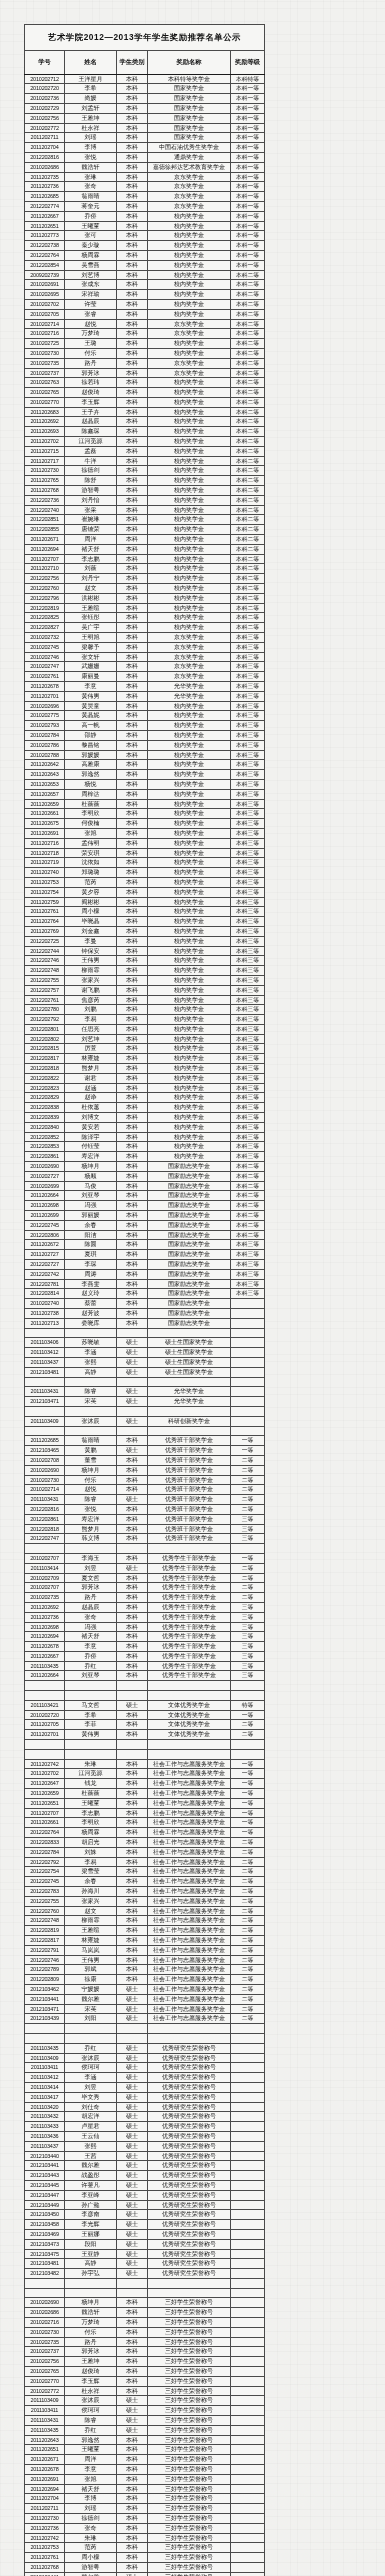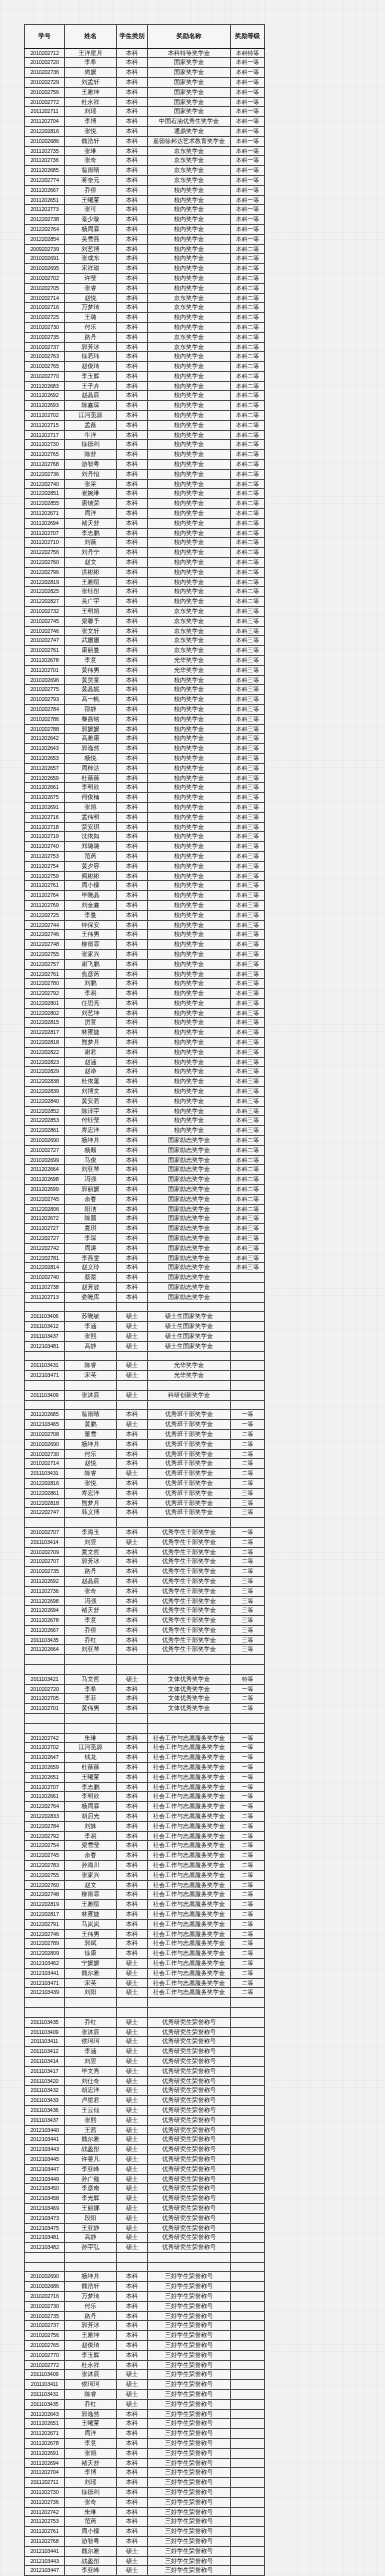--- a/index.html
+++ b/index.html
@@ -46,20 +46,23 @@
 
 <table class="sheet-table">
   <colgroup>
     <col class="c0">
       <col class="c1">
       <col class="c2">
       <col class="c3">
       <col class="c4">
   </colgroup>
   <thead>
+    <tr>
+      <th class="title-cell" colspan="5">艺术学院2012—2013学年学生奖励推荐名单公示</th>
+    </tr>
     <tr class="header-row">
       <th>学号</th>
       <th>姓名</th>
       <th>学生类别</th>
       <th>奖励名称</th>
       <th>奖励等级</th>
     </tr>
   </thead>
   <tbody>
       <tr>

